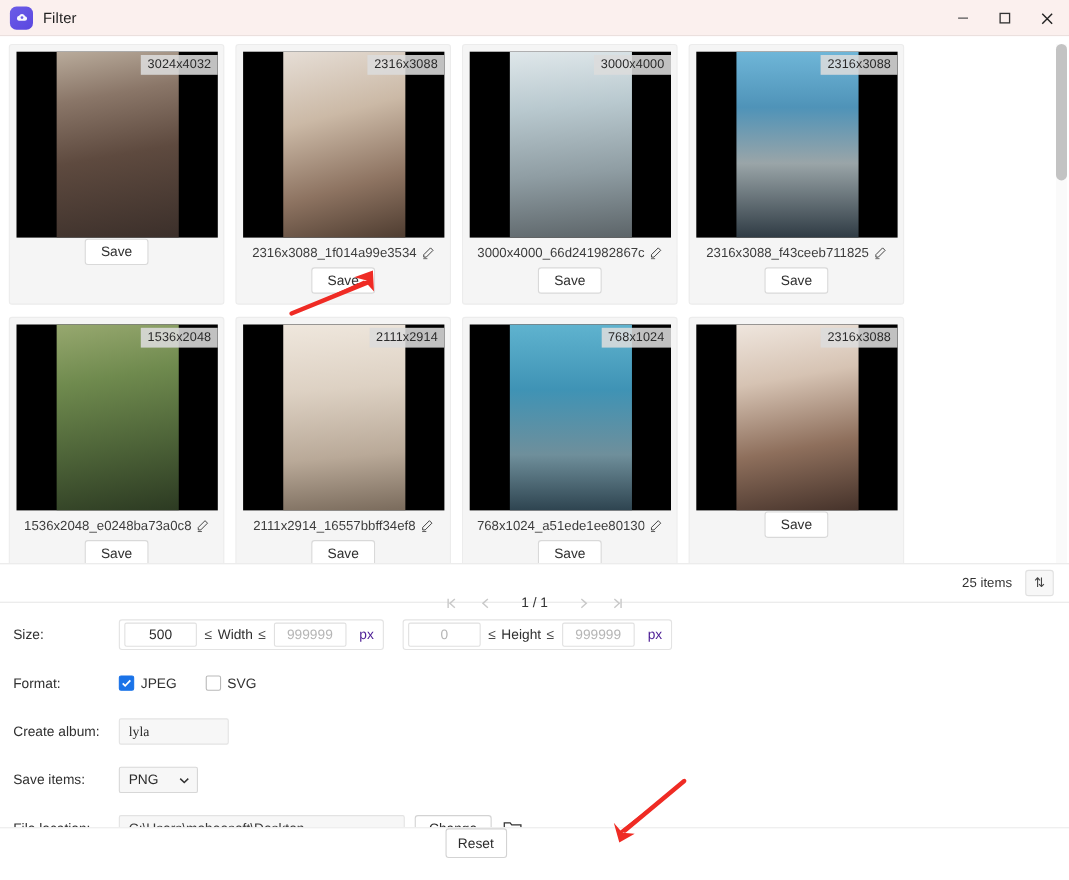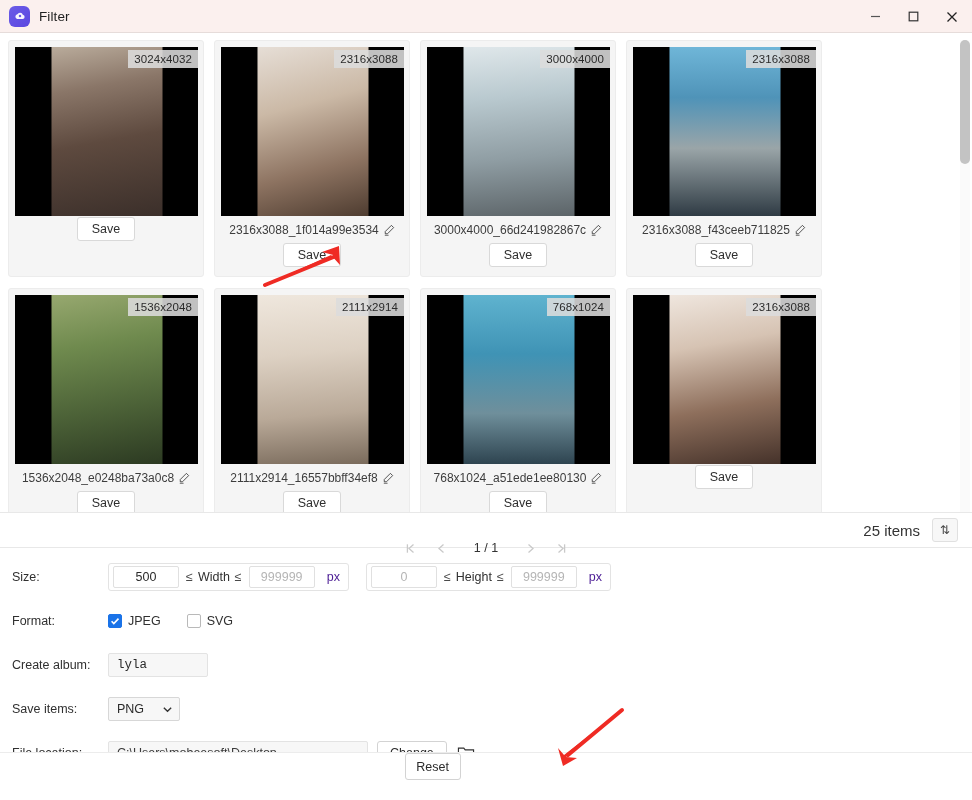--- a/index.html
+++ b/index.html
@@ -171,21 +171,21 @@
     margin-top: 36px;
   }
   .pg-arrow { color: #c9c9c9; display: flex; align-items:center; }
   .pg-count {
     font-size: 12.5px; color: #333; min-width: 40px; text-align: center;
   }
   .pager-right {
     position: absolute; right: 14px;
     display: flex; align-items: center; gap: 12px;
   }
-  .items-count { font-size: 15px; color: #333; }
+  .items-count { font-size: 12px; color: #333; }
   .sort-btn {
     width: 26px; height: 24px;
     border: 1px solid #e0e0e0;
     background: #f7f7f7;
     border-radius: 3px;
     display:flex; align-items:center; justify-content:center;
     font-size: 12px; color: #444;
     line-height: 1;
   }
 
@@ -243,21 +243,21 @@
   .chk-label { font-size: 12.5px; color: #303030; }
 
   .text-input {
     width: 100px; height: 24px;
     border: 1px solid #e3e3e3;
     border-radius: 2px;
     background: #f7f7f7;
     font-size: 12.5px;
     padding: 0 8px;
     color: #2b2b2b;
-    font-family: Liberation Mono, monospace;
+    font-family: Liberation Serif, serif;
     outline: none;
   }
   .select-box {
     width: 72px; height: 24px;
     border: 1px solid #d7d7d7;
     border-radius: 2px;
     background: #f7f7f7;
     font-size: 12.5px;
     color: #2b2b2b;
     display: flex; align-items: center;

